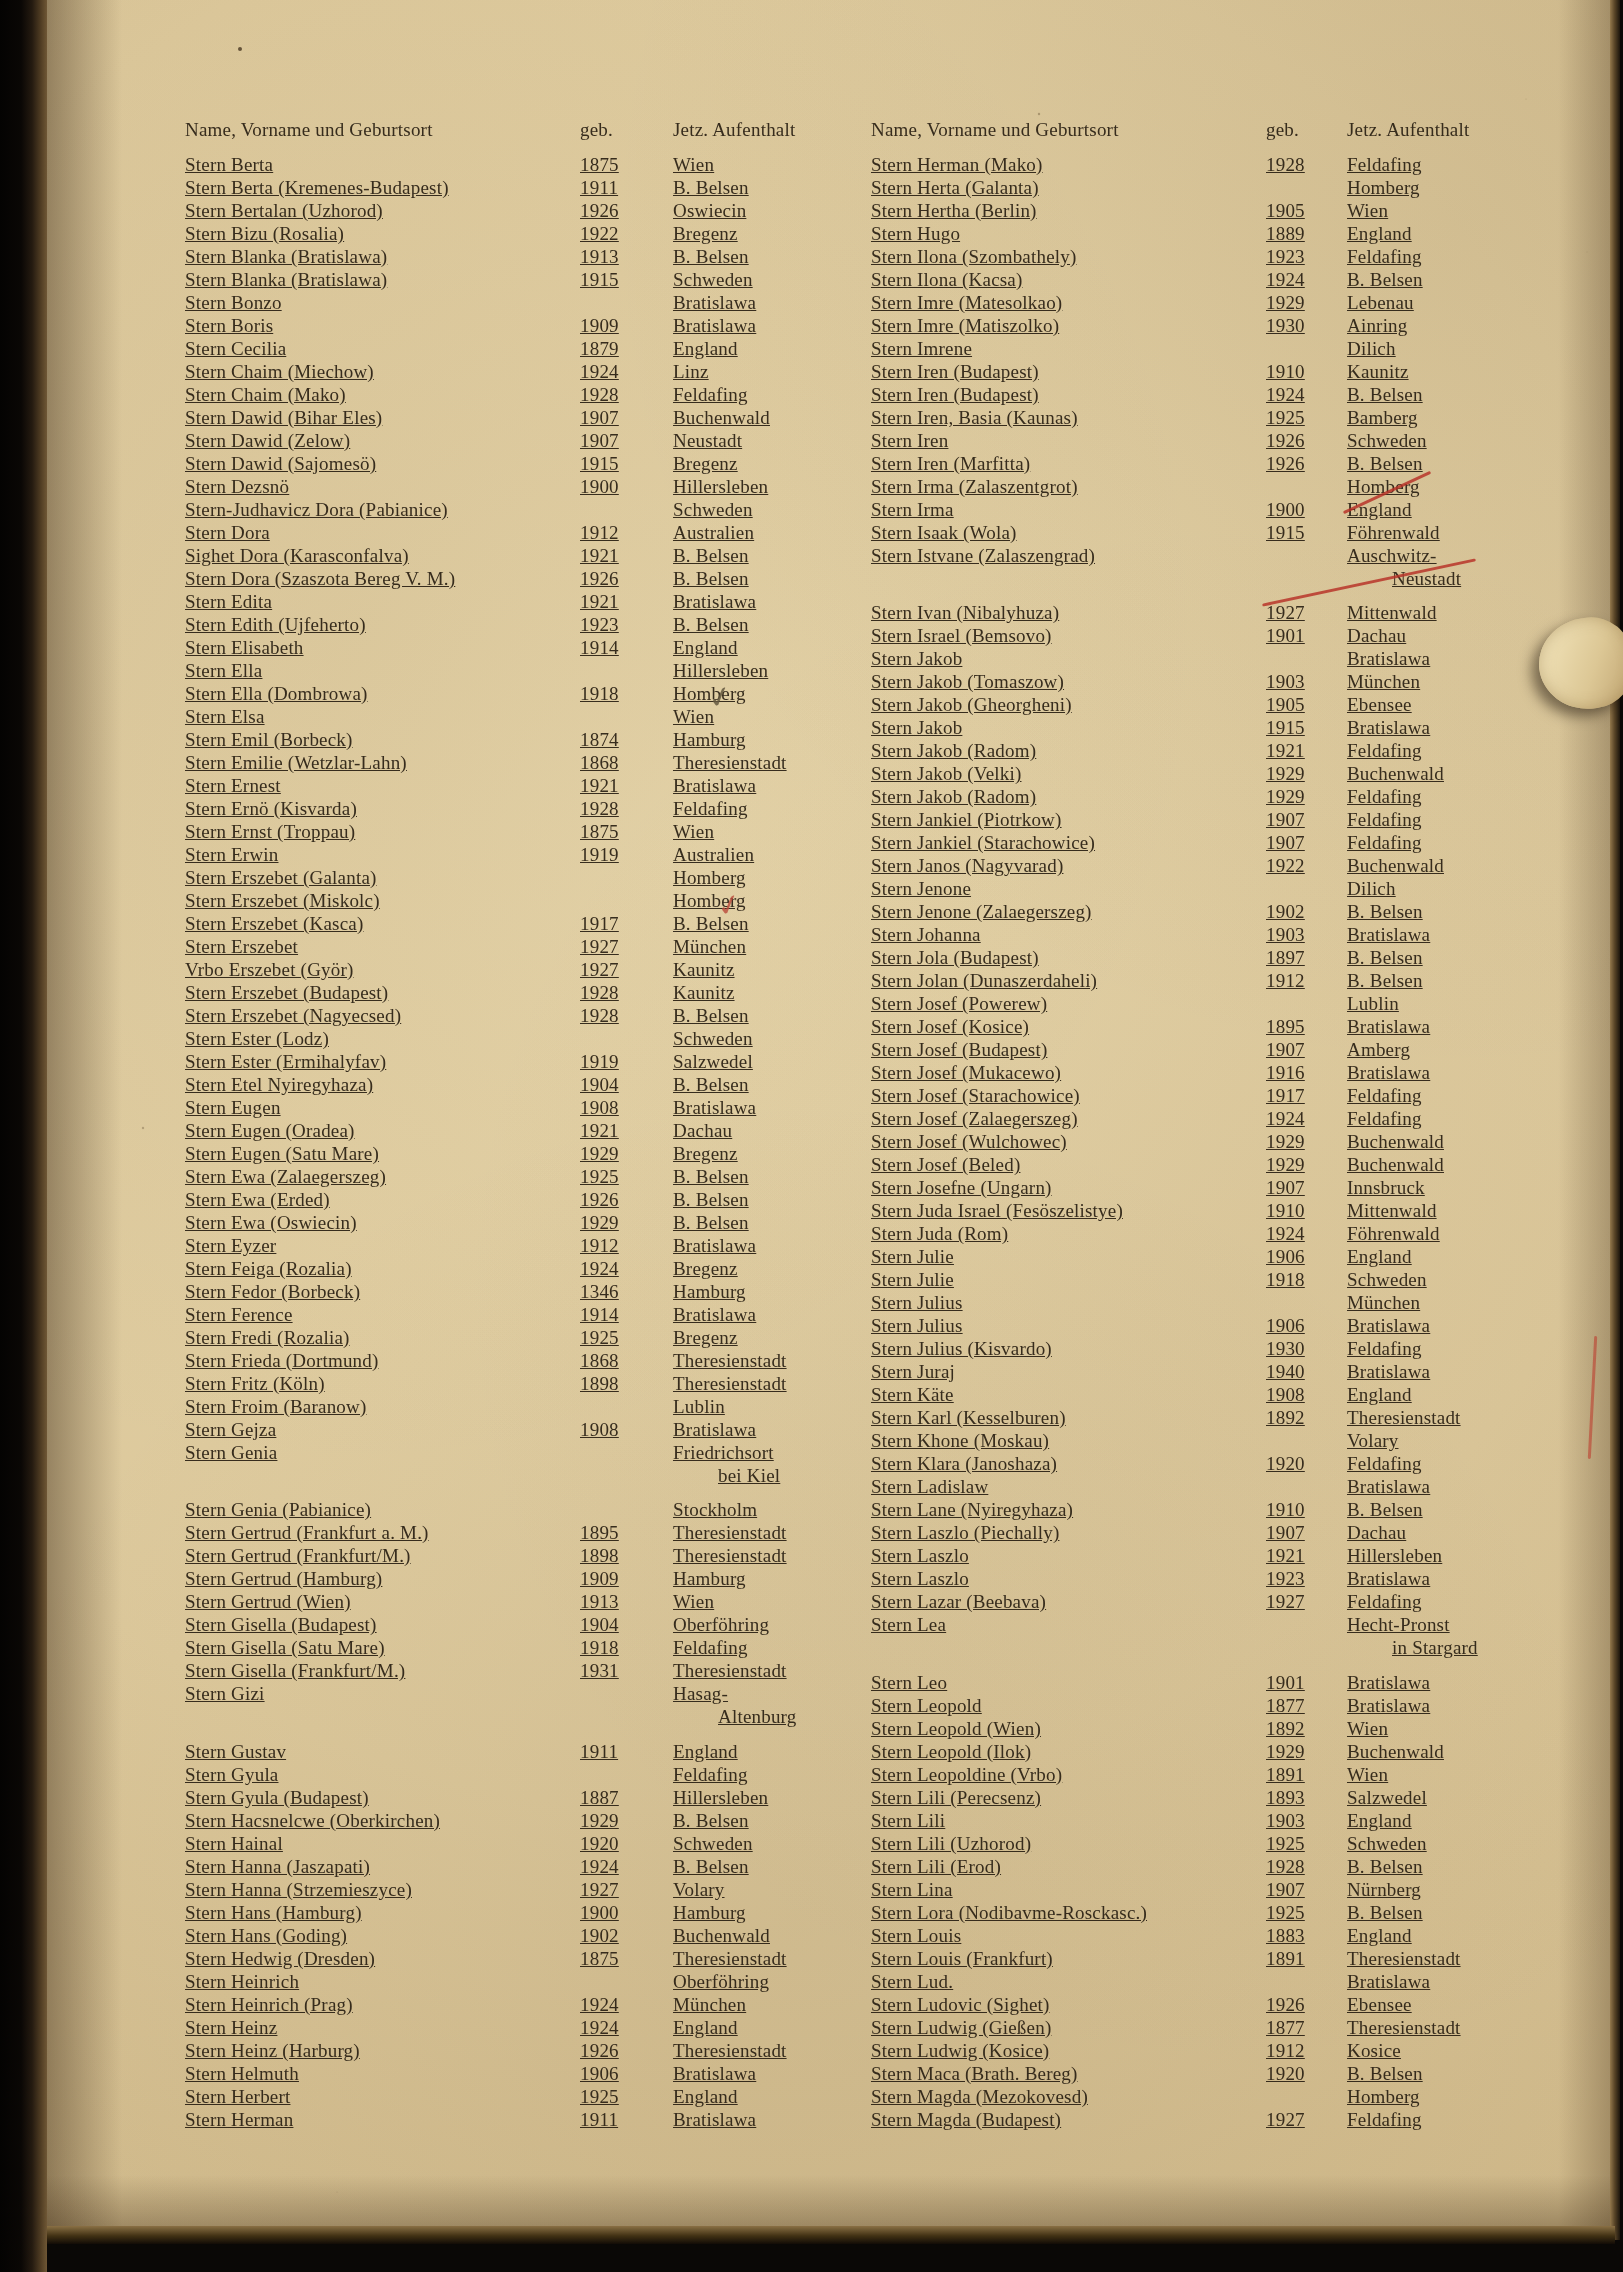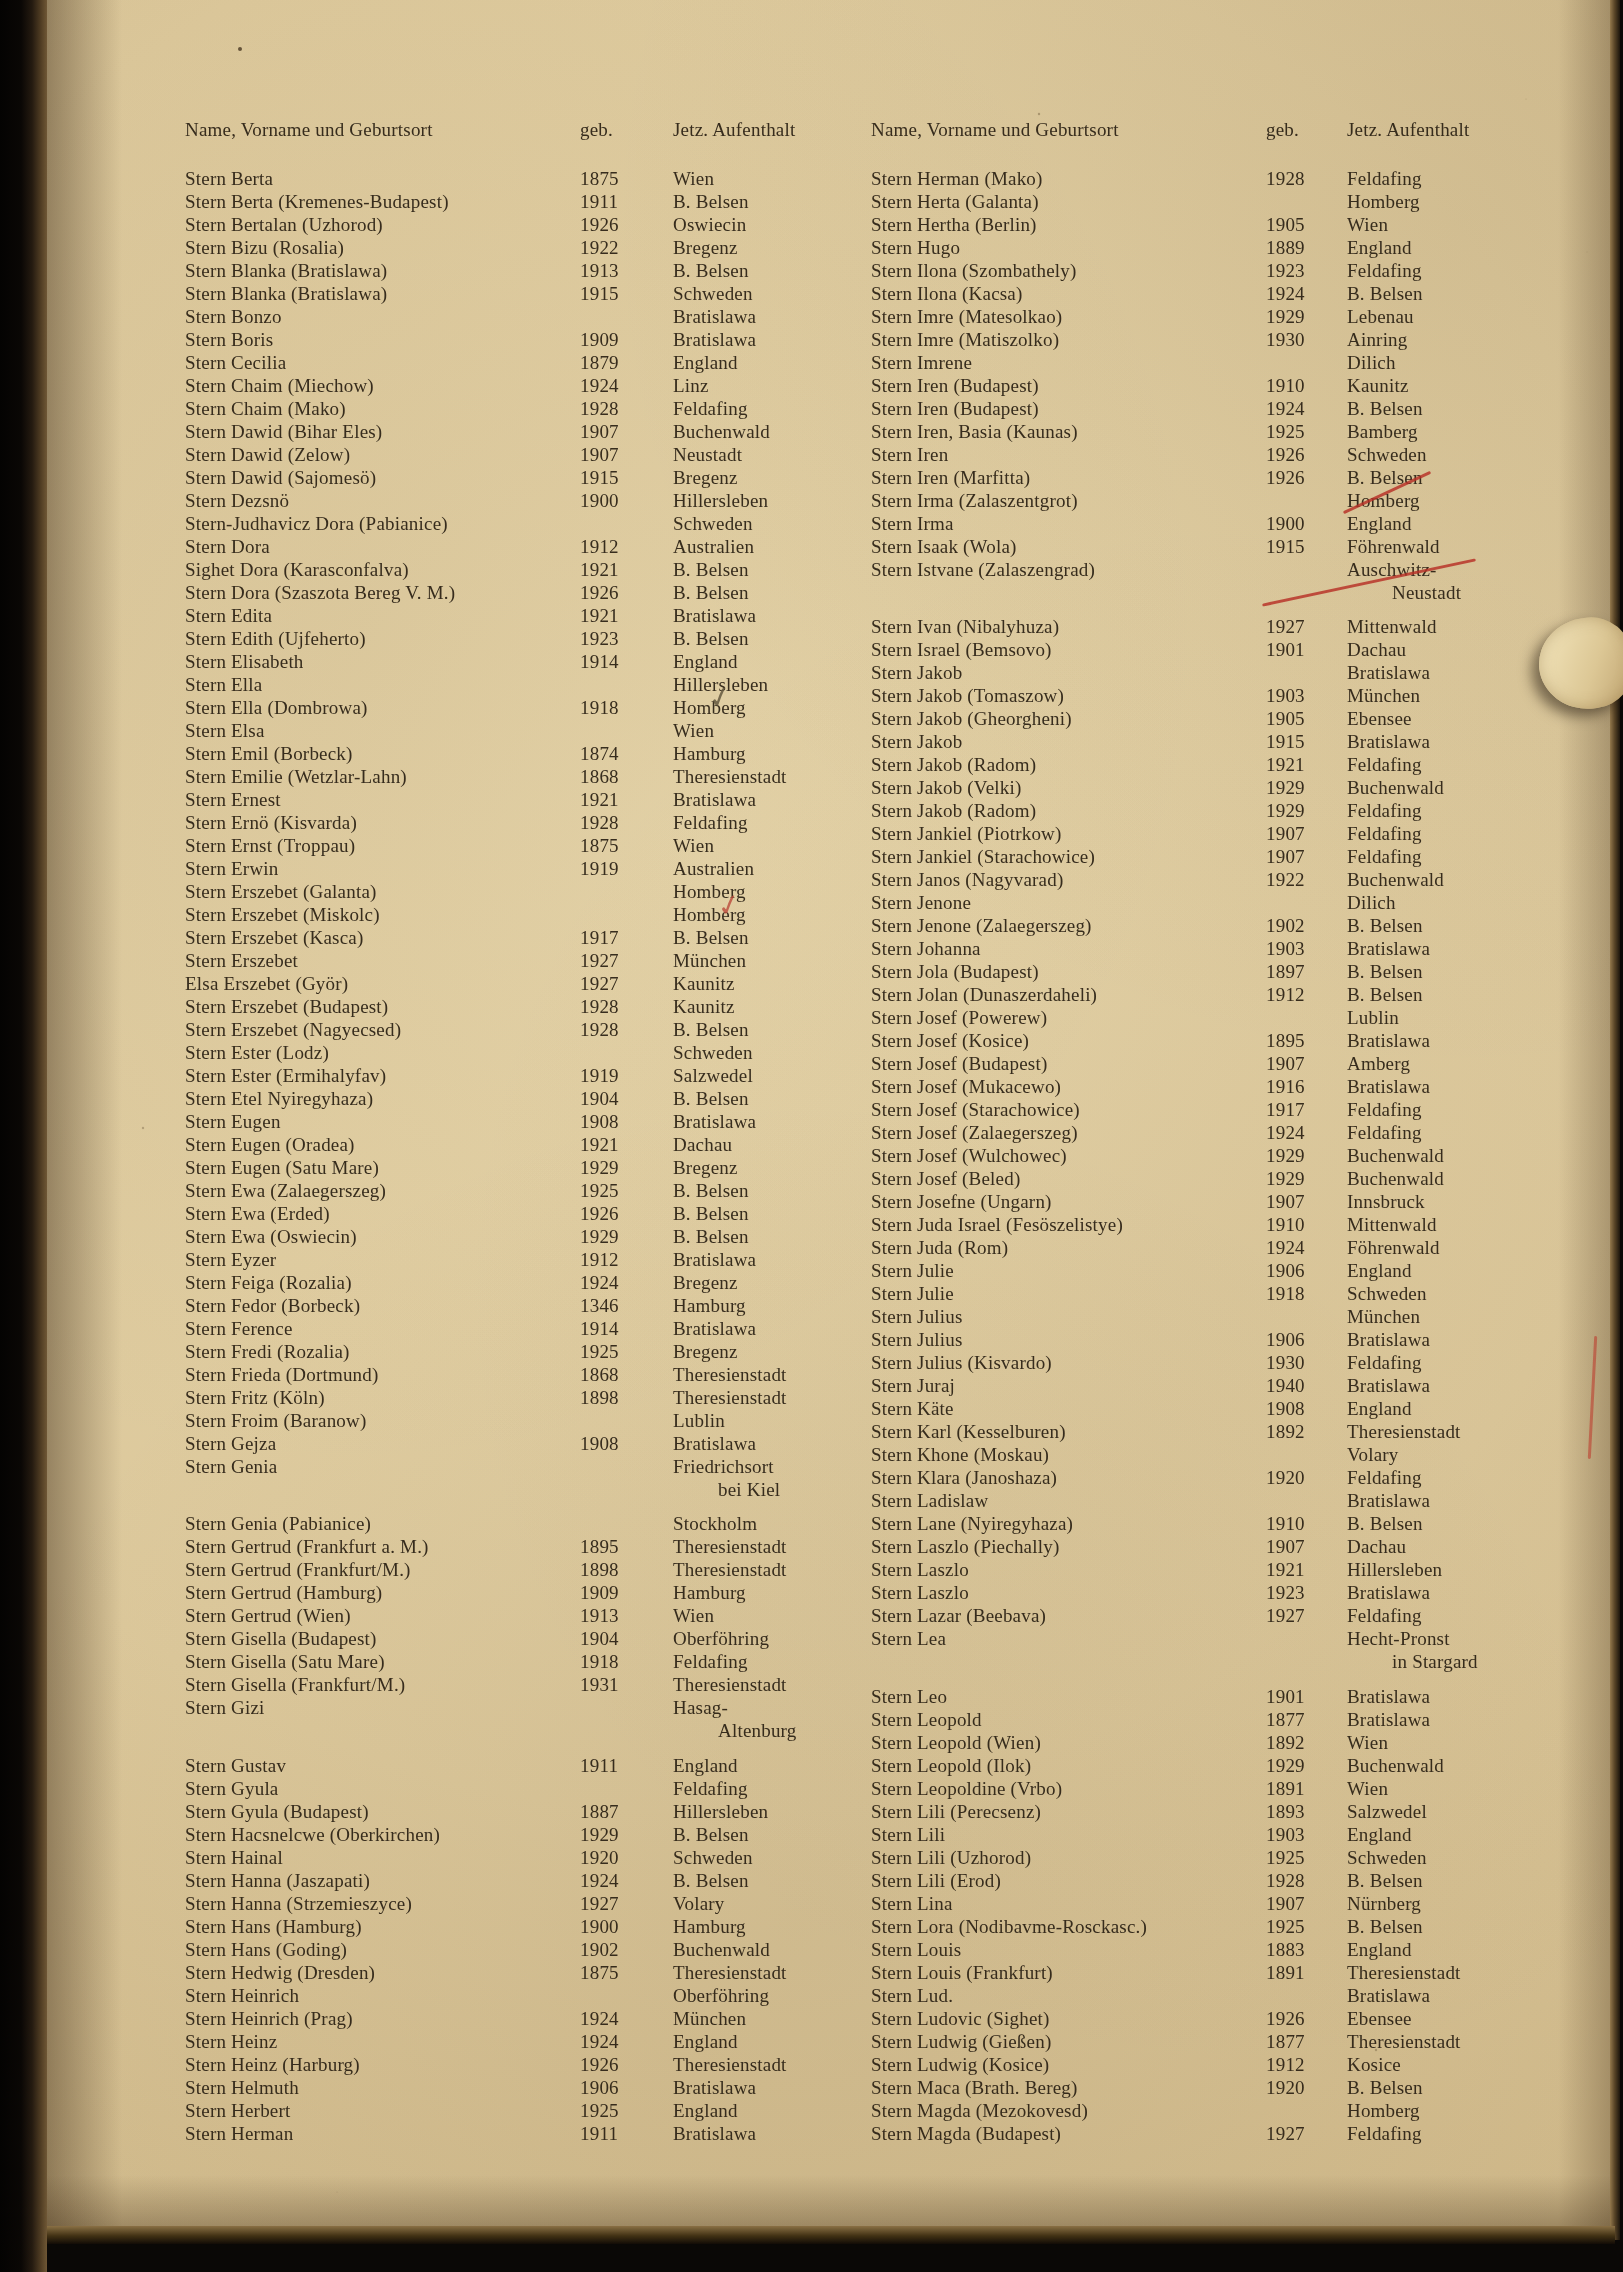--- a/index.html
+++ b/index.html
@@ -54,21 +54,21 @@
   }
 
   
   .hdr {
     position:absolute; top:119px; z-index:4; display:grid;
     font-size:19px; letter-spacing:0.2px; white-space:nowrap;
   }
   .hdr-left  { left:140px;  width:682px; grid-template-columns:395px 93px auto; }
   .hdr-right { left:826px; width:747px; grid-template-columns:395px 81px auto; }
 
-  .col { position:absolute; top:167px; z-index:4; }
+  .col { position:absolute; top:153px; z-index:4;text-decoration:underline; }
   .col-left  { left:140px;  width:686px; }
   .col-right { left:826px; width:751px; }
   .row {
     display:grid; height:23px; line-height:23px;
     font-size:19px; letter-spacing:0.2px; white-space:nowrap;
   }
   .col-left  .row { grid-template-columns:395px 93px auto; }
   .col-right .row { grid-template-columns:395px 81px auto; }
   .row.gap { height:11.4px; }
   .row.cont .cell-ort { padding-left:45px; }
@@ -289,21 +289,21 @@
         <span class="cell-name">Stern Erszebet (Kasca)</span>
         <span class="cell-geb">1917</span>
         <span class="cell-ort">B. Belsen</span>
       </div>
       <div class="row">
         <span class="cell-name">Stern Erszebet</span>
         <span class="cell-geb">1927</span>
         <span class="cell-ort">München</span>
       </div>
       <div class="row">
-        <span class="cell-name">Elsa Erszebet (Györ)</span>
+        <span class="cell-name">Vrbo Erszebet (Györ)</span>
         <span class="cell-geb">1927</span>
         <span class="cell-ort">Kaunitz</span>
       </div>
       <div class="row">
         <span class="cell-name">Stern Erszebet (Budapest)</span>
         <span class="cell-geb">1928</span>
         <span class="cell-ort">Kaunitz</span>
       </div>
       <div class="row">
         <span class="cell-name">Stern Erszebet (Nagyecsed)</span>

